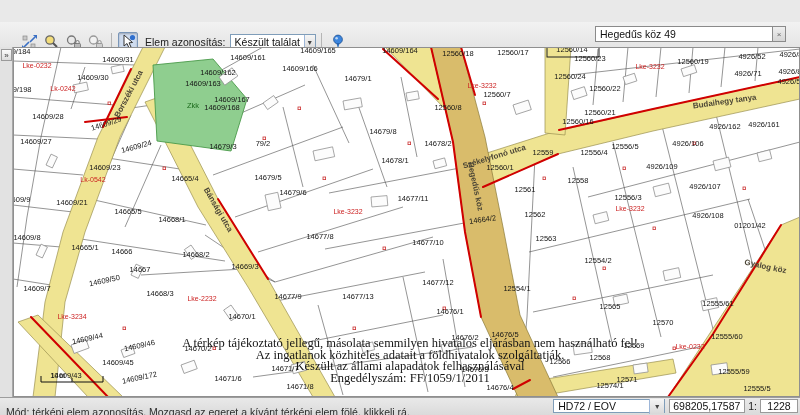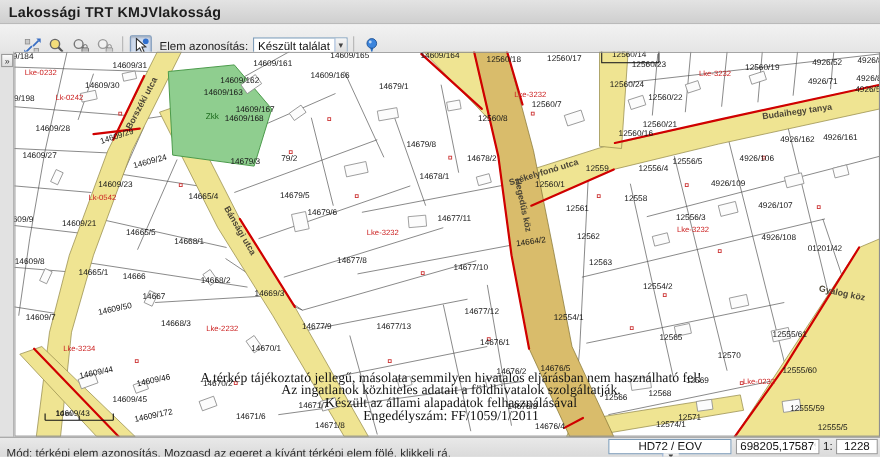--- a/index.html
+++ b/index.html
@@ -52,35 +52,32 @@
   .greenlbl { font:7.5px "Liberation Sans",sans-serif; fill:#1c6b1c; text-anchor:middle; }
   .wm { font:12.5px "Liberation Serif",serif; fill:#141414; text-anchor:middle; }
   .sb { font:6.5px "Liberation Sans",sans-serif; fill:#111; }
 
   
   #statusbar { position:absolute; left:0; top:397px; width:800px; height:28px;
     background:linear-gradient(#e9e9e9,#d2d2d2); border-top:1px solid #9d9d9d;
     display:flex; align-items:center; font-size:10.5px; color:#2d2d2d; }
   #status-text { margin-left:6px; white-space:nowrap; }
   #status-right { position:absolute; right:2px; top:1px; display:flex; align-items:center; }
-  #proj-select { width:112px; height:14px; margin-right:4px;flex-direction:column; }
+  #proj-select { width:112px; height:14px; margin-right:4px; }
   .sinput { height:14px; border:1px solid #9a9a9a; background:#fff; font-size:10.5px;
     color:#111; padding:0 3px; font-family:"Liberation Sans",sans-serif; }
   #coord-input { width:76px; }
   #scale-input { width:38px; text-align:center; }
   #ratio-label { font-size:10.5px; margin:0 3px; color:#222; }
 </style>
 </head>
 <body>
 
 <div id="app">
 
-  <div id="titlebar">
-    <span class="t">Lakossági TRT KMJVlakosság</span>
-  </div>
 
   <div id="toolbar">
     <div style="width:18px"></div>
     <div class="tbtn" title="">
       <svg width="17" height="16" viewBox="0 0 17 16">
         <g stroke="#3a6fc4" stroke-width="1.6" fill="none">
           <path d="M3,13 L8,8 M14,3 L9,8"></path>
         </g>
         <path d="M1,15 L5,15 L1,11 Z" fill="#3a6fc4"></path>
         <path d="M16,1 L12,1 L16,5 Z" fill="#3a6fc4"></path>
@@ -124,20 +121,26 @@
     </div>
     <div class="tsep"></div>
     <div class="tbtn">
       <svg width="14" height="16" viewBox="0 0 14 16">
         <path d="M7,15 L5.5,9 L8.5,9 Z" fill="#2a6fc0"></path>
         <circle cx="7" cy="5.5" r="4.4" fill="#3c85dd" stroke="#1d4f91" stroke-width=".8"></circle>
         <circle cx="5.6" cy="4.2" r="1.3" fill="#bcd7f5"></circle>
       </svg>
     </div>
 
+    <div id="search-wrap">
+      <input id="search-input" type="text" value="Hegedűs köz 49" style="">
+      <div id="search-btn">
+        <span>×</span>
+      </div>
+    </div>
   </div>
 
   <div id="leftstrip">
     <div id="expand-btn">
       <span>»</span>
     </div>
   </div>
 
   <div id="map">
     <svg id="map-svg" width="787" height="350" viewBox="0 0 787 350">

